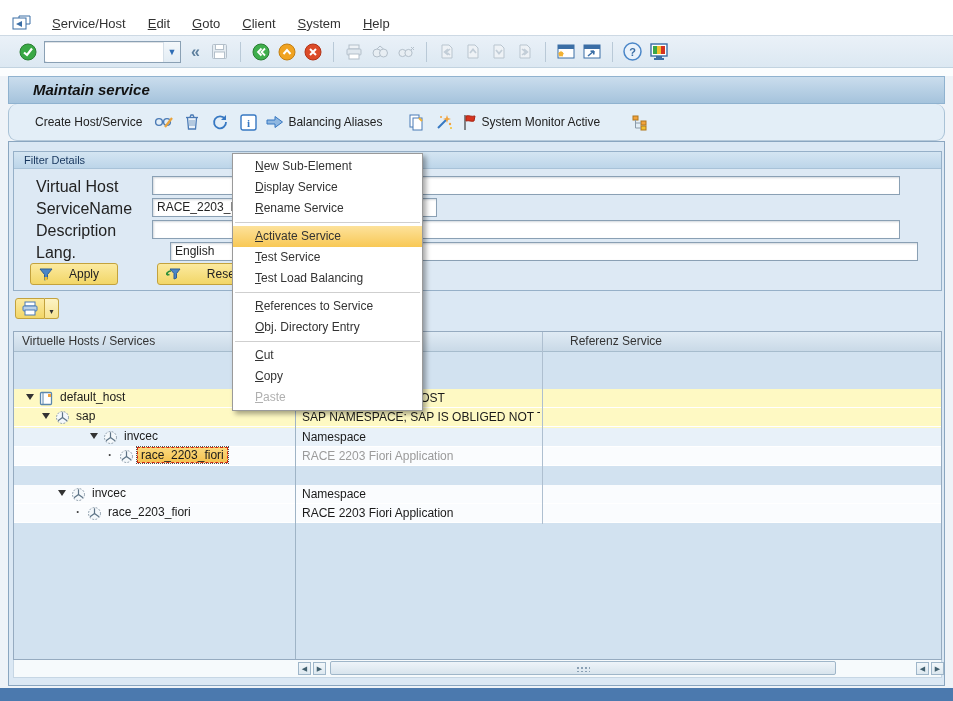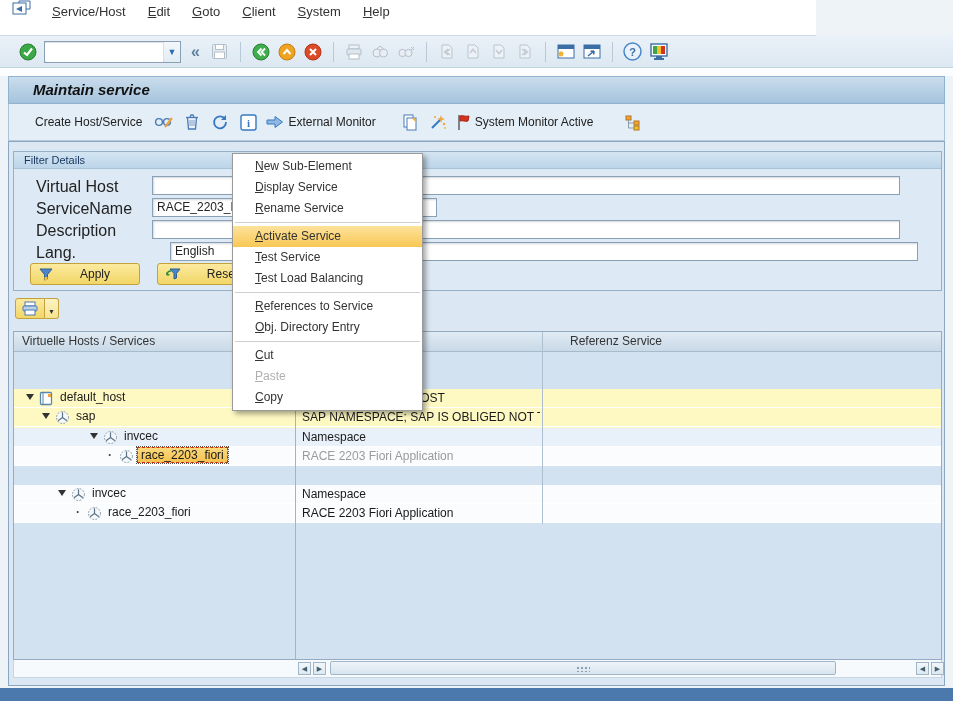--- a/index.html
+++ b/index.html
@@ -1,22 +1,22 @@
 <!DOCTYPE html>
 <html><head>
 <meta charset="utf-8">
 <style>
   html,body{margin:0;padding:0;background:#eef3f8;}
   *{box-sizing:border-box;}
   .screen{position:relative;width:953px;height:701px;background:#eef3f8;
           font-family:"Liberation Sans",sans-serif;font-size:12px;color:#222;overflow:hidden;}
 
   
-  .menubar{position:absolute;left:0;top:0;width:816px;height:36px;background:#fff;
-           border-bottom:1px solid #cdd9e4;display:flex;align-items:flex-start;}
+  .menubar{position:absolute;left:0;top:0;width:953px;height:36px;background:#fff;
+           border-bottom:1px solid #cdd9e4;display:flex;align-items:flex-end;}
   .menubar .sysicon{margin:0 10px 0 12px;}
   .menubar ul{display:flex;list-style:none;margin:0;padding:0;}
   .menubar li{padding:4px 11px;font-size:13px;color:#333;cursor:default;}
   .menubar u{text-decoration:underline;}
 
   
   .toolbar{position:absolute;left:0;top:36px;width:953px;height:32px;
            background:linear-gradient(#eaf1f8,#dce8f2);border-bottom:1px solid #c2d3e0;
            display:flex;align-items:center;gap:6px;padding-left:18px;}
   .tbtn{width:20px;height:20px;display:flex;align-items:center;justify-content:center;}
@@ -27,21 +27,21 @@
   .combo .drop{width:17px;height:20px;display:flex;align-items:center;justify-content:center;
                color:#2f6db5;font-size:9px;border-left:1px solid #d5dfe8;background:linear-gradient(#f4f8fb,#e2ecf4);}
   .chev{color:#5d7f9d;font-size:16px;font-weight:bold;padding:0 4px;}
 
   
   .titlebar{position:absolute;left:8px;top:76px;width:937px;height:28px;
             background:linear-gradient(#cadded,#a5c3dc);border:1px solid #8fb2cf;
             line-height:26px;padding-left:24px;font-size:15px;font-weight:bold;font-style:italic;color:#111;}
   .apptoolbar{position:absolute;left:8px;top:104px;width:937px;height:37px;background:#e3eef7;
               border-left:1px solid #a9c2d6;border-right:1px solid #a9c2d6;border-bottom:1px solid #b5c9da;
-              display:flex;align-items:center;gap:8px;padding-left:22px;}
+              display:flex;align-items:center;gap:8px;padding-left:22px;border-radius:9px;}
   .apptoolbar .txtbtn{font-size:12px;color:#222;padding:2px 4px;cursor:default;}
   .abtn{width:20px;height:20px;display:flex;align-items:center;justify-content:center;}
   .lblico{display:flex;align-items:center;gap:4px;}
 
   
   .workarea{position:absolute;left:8px;top:141px;width:937px;height:545px;background:#dbe8f4;
             border:1px solid #8aa6c0;}
 
   
   .filtergroup{position:absolute;left:4px;top:9px;width:929px;height:140px;
@@ -281,21 +281,21 @@
     <span class="abtn">
       <svg width="17" height="17" viewBox="0 0 17 17">
           <rect x="1" y="1" width="15" height="15" rx="2" fill="#fff" stroke="#3778c2" stroke-width="1.4"></rect>
           <text x="8.5" y="12.5" text-anchor="middle" font-size="11" font-weight="bold" fill="#3778c2" font-family="Liberation Serif,serif">i</text>
         </svg>
     </span>
     <span class="lblico">
       <svg width="18" height="14" viewBox="0 0 18 14">
           <path d="M1 5 H9 V1.5 L16.5 7 L9 12.5 V9 H1 Z" fill="#8fb7e0" stroke="#3778c2"></path>
         </svg>
-      <span>External Monitor</span>
+      <span>Balancing Aliases</span>
     </span>
     <span style="width:8px"></span>
     <span class="abtn">
       <svg width="16" height="18" viewBox="0 0 16 18">
           <rect x="2" y="2" width="9" height="12" fill="#fff" stroke="#4a7ab5"></rect>
           <rect x="5" y="5" width="9" height="12" fill="#fff" stroke="#4a7ab5"></rect>
           <path d="M11 5 L14 8" stroke="#f2b234" stroke-width="2"></path>
         </svg>
     </span>
     <span class="abtn">
@@ -340,21 +340,21 @@
           </div>
           <div class="frow" style="top: 68px; width: 100%;">
             <span class="flabel">Description</span>
             <div class="finput" style="width: 748px;"></div>
           </div>
           <div class="frow" style="top: 90px; width: 100%;">
             <span class="flabel">Lang.</span>
             <div class="finput" style="width: 748px; margin-left: 18px;">English</div>
           </div>
         </div>
-      <div class="ybtn" style="left:16px;top:111px;width:110px;">
+      <div class="ybtn" style="left:16px;top:111px;width:88px;">
         <svg width="14" height="14" viewBox="0 0 14 14">
             <path d="M1 2 H13 L8.5 7.5 V12 L5.5 13 V7.5 Z" fill="#4a86c8" stroke="#2f5e93"></path>
             <rect x="5.5" y="10" width="3" height="3" fill="#f2c12e"></rect>
           </svg>
         <span class="cap">Apply</span>
       </div>
       <div class="ybtn" style="left:143px;top:111px;width:110px;">
         <svg width="15" height="14" viewBox="0 0 15 14">
             <path d="M4 2 H14 L10.5 6.5 V11 L8 12 V6.5 Z" fill="#4a86c8" stroke="#2f5e93"></path>
             <path d="M1 8 C1 5 3 4 5 4 M1 8 L0.5 5.5 M1 8 L3.5 7.5" fill="none" stroke="#2f8f3a" stroke-width="1.6"></path>
@@ -484,18 +484,18 @@
       <div class="mi"><u>R</u>ename Service</div>
       <div class="msep"></div>
       <div class="mi hl"><u>A</u>ctivate Service</div>
       <div class="mi"><u>T</u>est Service</div>
       <div class="mi"><u>T</u>est Load Balancing</div>
       <div class="msep"></div>
       <div class="mi"><u>R</u>eferences to Service</div>
       <div class="mi"><u>O</u>bj. Directory Entry</div>
       <div class="msep"></div>
       <div class="mi"><u>C</u>ut</div>
+      <div class="mi"><u>C</u>opy</div>
       <div class="mi dis"><u>P</u>aste</div>
-      <div class="mi"><u>C</u>opy</div>
     </div>
 
   <div class="botbar"></div>
 </div>
 
 </body></html>

